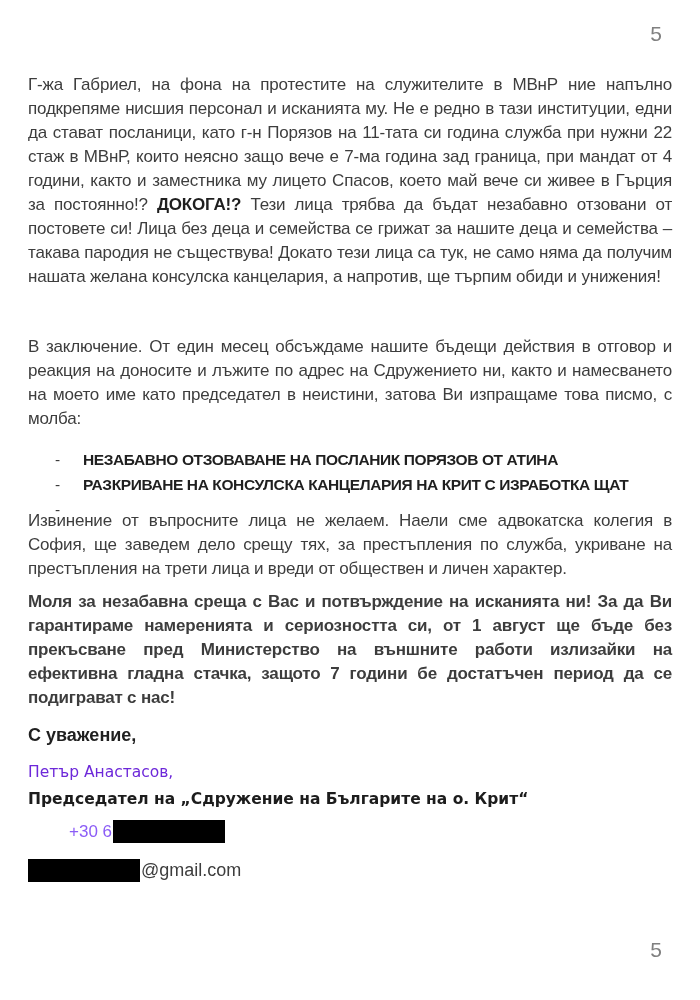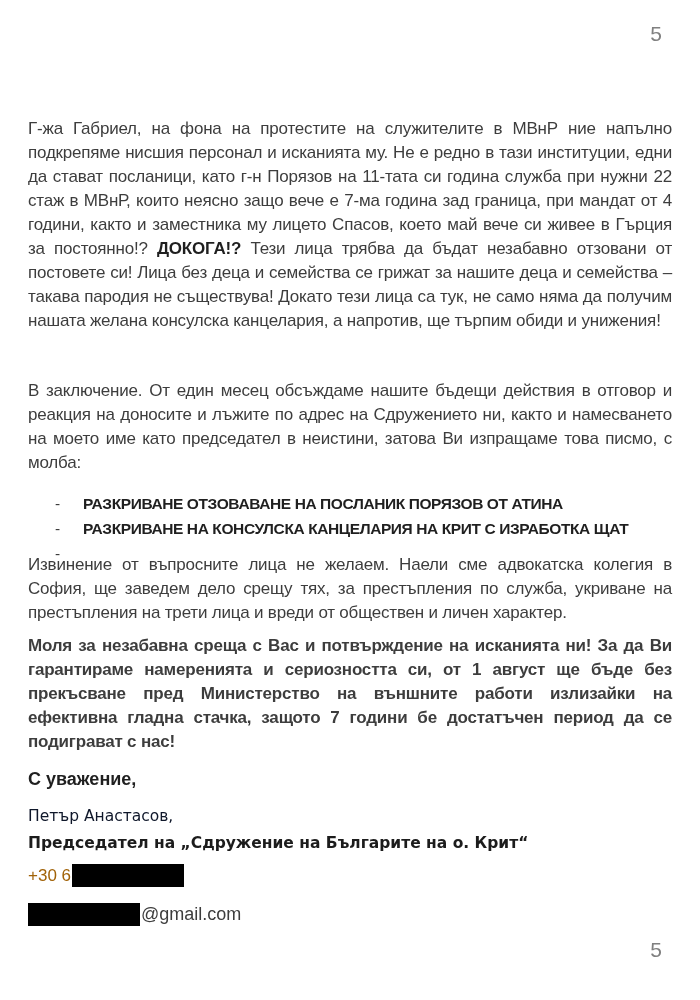--- a/index.html
+++ b/index.html
@@ -28,21 +28,21 @@
     right: 28px;
     top: 73px;
   }
   p.body-text {
     font-size: 17px;
     line-height: 24px;
     letter-spacing: -0.2px;
     text-align: justify;
     color: #3d3d3d;
   }
-  .p1 { margin-bottom: 46px; margin-top: 44px; }
+  .p1 { margin-bottom: 46px; }
   .p2 { margin-bottom: 16px; }
   .p3 { margin-bottom: 9px; }
   .p4 { margin-bottom: 13px; font-weight: bold; }
   .inline-bold { font-weight: 700; color: #1f1f1f; }
   ul.demands {
     list-style: none;
     margin: 0 0 12px 27px;
     padding: 0;
   }
   ul.demands li {
@@ -65,38 +65,39 @@
   .closing {
     font-size: 18px;
     font-weight: 700;
     color: #1f1f1f;
     line-height: 24px;
     margin-bottom: 14px;
   }
   .signer-name {
     font-family: "DejaVu Sans", sans-serif;
     font-size: 15.5px;
-    color: #0f172a;
+    color: #6d28d9;
     line-height: 22px;
     margin-bottom: 5px;
   }
   .signer-title {
     font-family: "DejaVu Sans", sans-serif;
     font-size: 15.5px;
     font-weight: 700;
     color: #1c1c1c;
     line-height: 22px;
     margin-bottom: 10px;
   }
   .phone-line {
     font-size: 17px;
-    color: #a16207;
+    color: #8b5cf6;
     line-height: 24px;
     margin-bottom: 14px;
     white-space: nowrap;
+    margin-left: 41px;
   }
   .email-line {
     font-size: 18px;
     color: #3d3d3d;
     line-height: 24px;
     white-space: nowrap;
   }
   .redaction {
     display: inline-block;
     background: #000000;
@@ -113,21 +114,21 @@
 
   <div class="pagenum top">5</div>
 
   <div class="content">
 
     <p class="body-text p1"><span>Г-жа Габриел, на фона на протестите на служителите в МВнР ние напълно подкрепяме нисшия персонал и исканията му. Не е редно в тази институции, едни да стават посланици, като г-н Порязов на 11-тата си година служба при нужни 22 стаж в МВнР, които неясно защо вече е 7-ма година зад граница, при мандат от 4 години, както и заместника му лицето Спасов, което май вече си живее в Гърция за постоянно!? </span><span class="inline-bold">ДОКОГА!?</span><span> Тези лица трябва да бъдат незабавно отзовани от постовете си! Лица без деца и семейства се грижат за нашите деца и семейства – такава пародия не съществува! Докато тези лица са тук, не само няма да получим нашата желана консулска канцелария, а напротив, ще търпим обиди и унижения!</span></p>
 
     <p class="body-text p2">В заключение. От един месец обсъждаме нашите бъдещи действия в отговор и реакция на доносите и лъжите по адрес на Сдружението ни, както и намесването на моето име като председател в неистини, затова Ви изпращаме това писмо, с молба:</p>
 
     <ul class="demands">
-      <li><span class="dash">-</span><span>РАЗКРИВАНЕ ОТЗОВАВАНЕ НА ПОСЛАНИК ПОРЯЗОВ ОТ АТИНА</span></li>
+      <li><span class="dash">-</span><span>НЕЗАБАВНО ОТЗОВАВАНЕ НА ПОСЛАНИК ПОРЯЗОВ ОТ АТИНА</span></li>
       <li><span class="dash">-</span><span>РАЗКРИВАНЕ НА КОНСУЛСКА КАНЦЕЛАРИЯ НА КРИТ С ИЗРАБОТКА ЩАТ</span></li>
       <li><span class="dash">-</span></li>
     </ul>
 
     <p class="body-text p3">Извинение от въпросните лица не желаем. Наели сме адвокатска колегия в София, ще заведем дело срещу тях, за престъпления по служба, укриване на престъпления на трети лица и вреди от обществен и личен характер.</p>
 
     <p class="body-text p4">Моля за незабавна среща с Вас и потвърждение на исканията ни! За да Ви гарантираме намеренията и сериозността си, от 1 август ще бъде без прекъсване пред Министерство на външните работи излизайки на ефективна гладна стачка, защото 7 години бе достатъчен период да се подиграват с нас!</p>
 
     <p class="closing">С уважение,</p>
 

